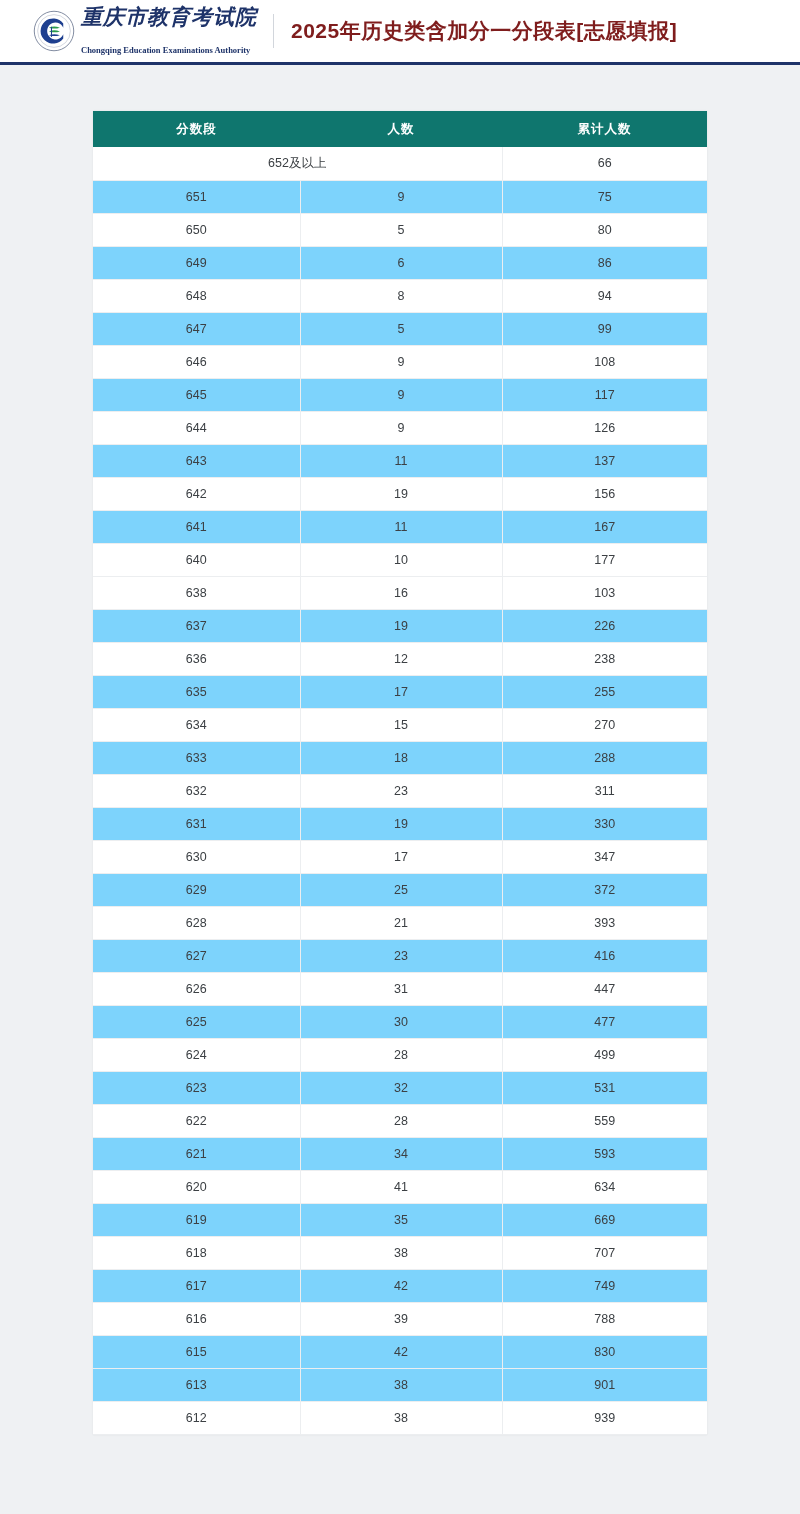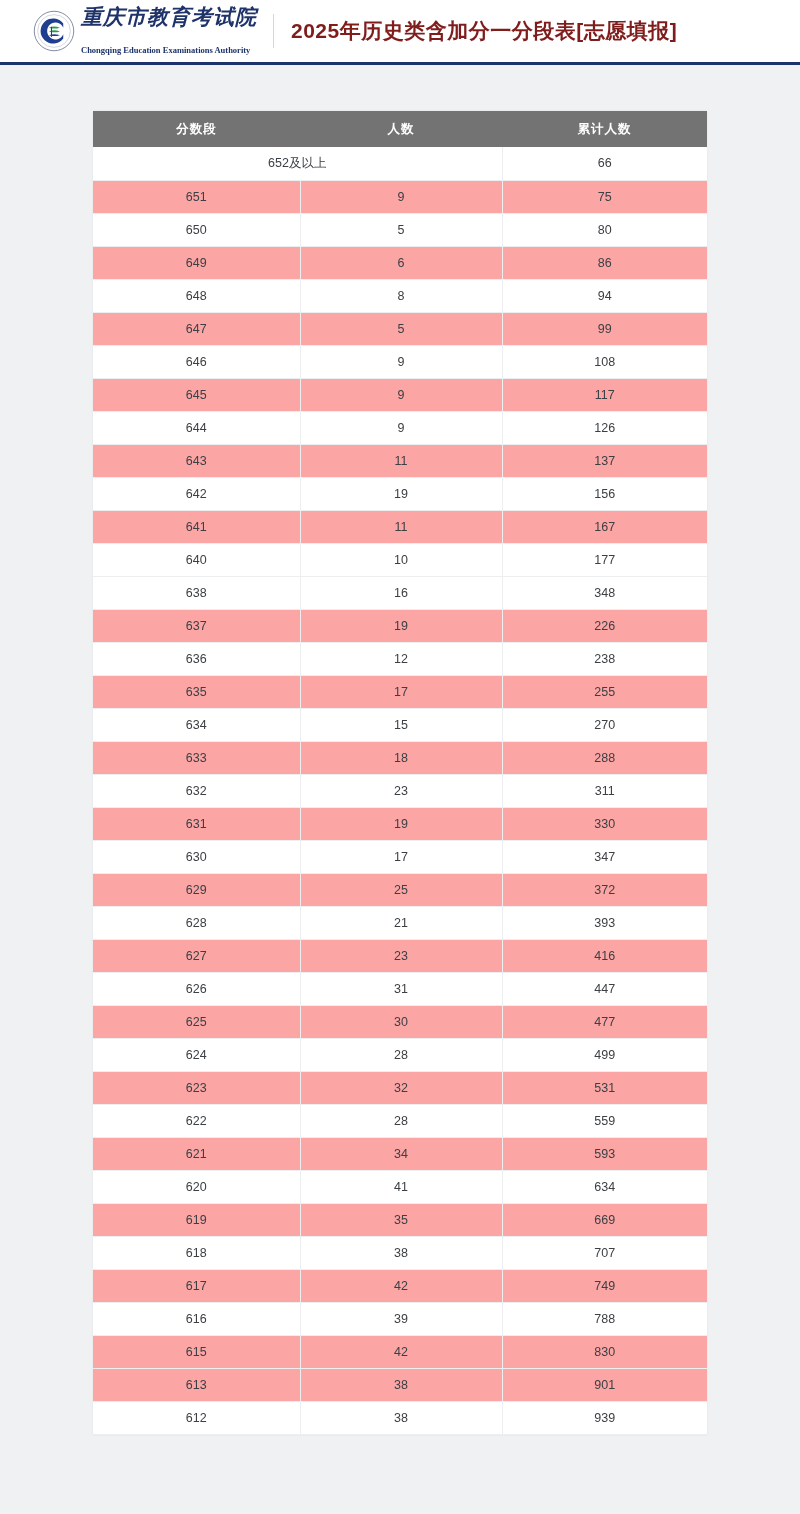--- a/index.html
+++ b/index.html
@@ -98,21 +98,21 @@
     width: 614px;
     border-collapse: collapse;
     table-layout: fixed;
   }
 
   table#score-table col.col-score    { width: 207px; }
   table#score-table col.col-count    { width: 202px; }
   table#score-table col.col-cumul    { width: 205px; }
 
   #score-table thead th {
-    background: #737373;
+    background: #0f766e;
     color: #ffffff;
     font-size: 12.5px;
     font-weight: bold;
     height: 36px;
     text-align: center;
     letter-spacing: 1px;
     border: none;
   }
 
   #score-table tbody td {
@@ -122,21 +122,21 @@
     font-size: 12.5px;
     color: #3c4044;
     border-right: 1px solid #eceef0;
     border-bottom: 1px solid #eceef0;
     font-family: "Liberation Sans", "DejaVu Sans", sans-serif;
   }
 
   #score-table tbody td:last-child { border-right: none; }
 
   #score-table tbody tr.row-even td { background: #ffffff; }
-  #score-table tbody tr.row-odd  td { background: #fca5a5; }
+  #score-table tbody tr.row-odd  td { background: #7dd3fc; }
 </style>
 </head>
 <body>
 
 <div id="site-header">
 
   <div id="brand-logo">
     <span id="emblem">
       <svg viewBox="0 0 100 100" width="42" height="42" aria-hidden="true">
         <circle cx="50" cy="50" r="47" fill="#ffffff" stroke="#6b7790" stroke-width="2"></circle>
@@ -237,21 +237,21 @@
             <td>167</td>
           </tr>
           <tr class="row-even">
             <td>640</td>
             <td>10</td>
             <td>177</td>
           </tr>
           <tr class="row-even">
             <td>638</td>
             <td>16</td>
-            <td>348</td>
+            <td>103</td>
           </tr>
           <tr class="row-odd">
             <td>637</td>
             <td>19</td>
             <td>226</td>
           </tr>
           <tr class="row-even">
             <td>636</td>
             <td>12</td>
             <td>238</td>

